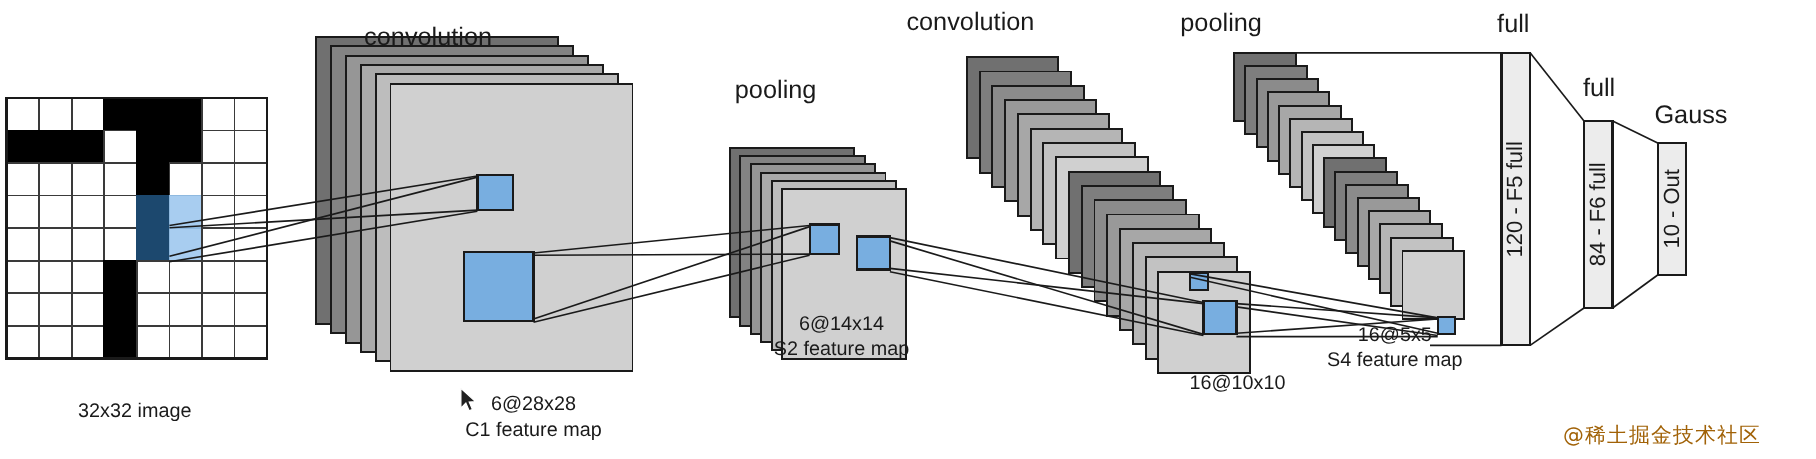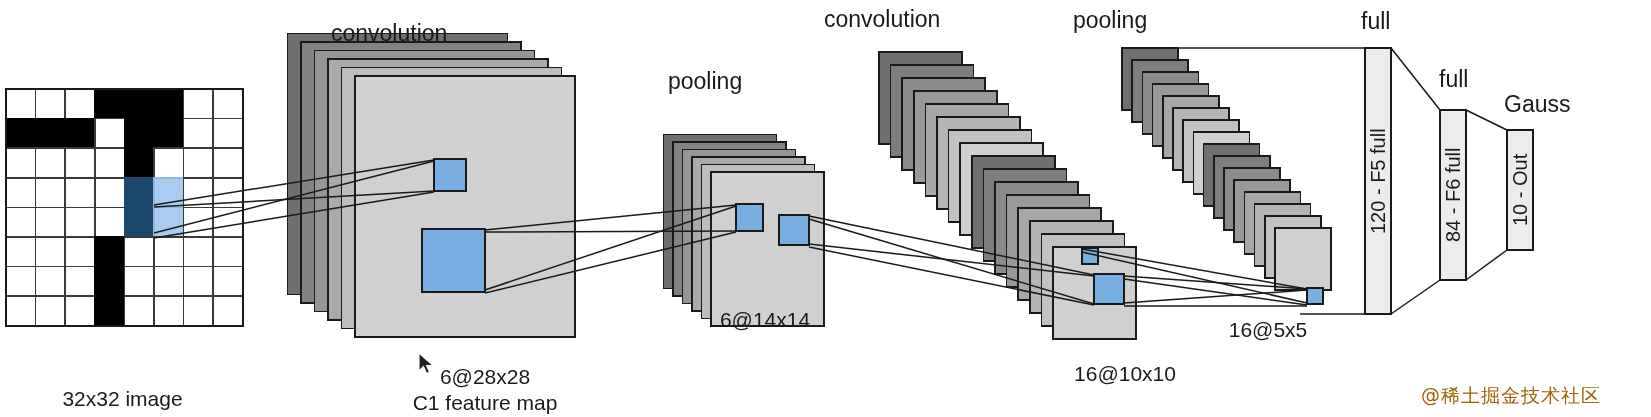--- a/index.html
+++ b/index.html
@@ -22,21 +22,21 @@
     width:1651px;
     height:417px;
   }
   .lbl{
     position:absolute;
     color:#1a1a1a;
     white-space:nowrap;
     font-family:"Liberation Sans", sans-serif;
   }
   .stage-lbl{ font-size:23px; }
-  .cap{ font-size:21px; text-align:center;margin-top:24px; }
+  .cap{ font-size:18px; text-align:center; }
   .cap-line{ display:block; line-height:1.25; }
   .vlabel{
     position:absolute;
     font-size:20px;
     color:#1a1a1a;
     white-space:nowrap;
     transform-origin:0 0;
     transform:rotate(-90deg);
     font-family:"Liberation Sans", sans-serif;
   }
@@ -226,35 +226,37 @@
   <div class="lbl stage-lbl" style="left:824px; top:6px;">convolution</div>
   <div class="lbl stage-lbl" style="left:1073px; top:7px;">pooling</div>
   <div class="lbl stage-lbl" style="left:1361px; top:8px;">full</div>
   <div class="lbl stage-lbl" style="left:1439px; top:66px;">full</div>
   <div class="lbl stage-lbl" style="left:1504px; top:91px;">Gauss</div>
 
   <div class="lbl cap" style="left:0px; top:362px; width:245px;">
     <span class="cap-line">32x32 image</span>
   </div>
 
-  <div class="lbl cap" style="left:360px; top:340px; width:250px;">
+  <div class="lbl cap" style="left:360px; top:356px; width:250px;">
     <span class="cap-line">6@28x28</span>
     <span class="cap-line">C1 feature map</span>
   </div>
 
   <div class="lbl cap" style="left:645px; top:283px; width:240px;">
     <span class="cap-line">6@14x14</span>
+    <span class="cap-line">S2 feature map</span>
   </div>
 
   <div class="lbl cap" style="left:1000px; top:337px; width:250px;">
     <span class="cap-line">16@10x10</span>
   </div>
 
   <div class="lbl cap" style="left:1148px; top:293px; width:240px;">
     <span class="cap-line">16@5x5</span>
+    <span class="cap-line">S4 feature map</span>
   </div>
 
   <div class="vlabel" id="v-f5" style="left: 1366.5px; top: 234px; transform: rotate(-90deg);">120 - F5 full</div>
   <div class="vlabel" id="v-f6" style="left: 1441.5px; top: 242px; transform: rotate(-90deg);">84 - F6 full</div>
   <div class="vlabel" id="v-out" style="left: 1508.5px; top: 226px; transform: rotate(-90deg);">10 - Out</div>
 
   <div class="watermark" style="left:1421px; top:383px;">@稀土掘金技术社区</div>
 
   <svg class="cursor" style="left:418px; top:352px;" viewBox="0 0 16 24">
     <path d="M1,1 L1,19 L5.5,14.5 L8.5,21.5 L11.5,20.2 L8.6,13.5 L14.5,13.2 Z" fill="#202020" stroke="#ffffff" stroke-width="1.1"></path>

